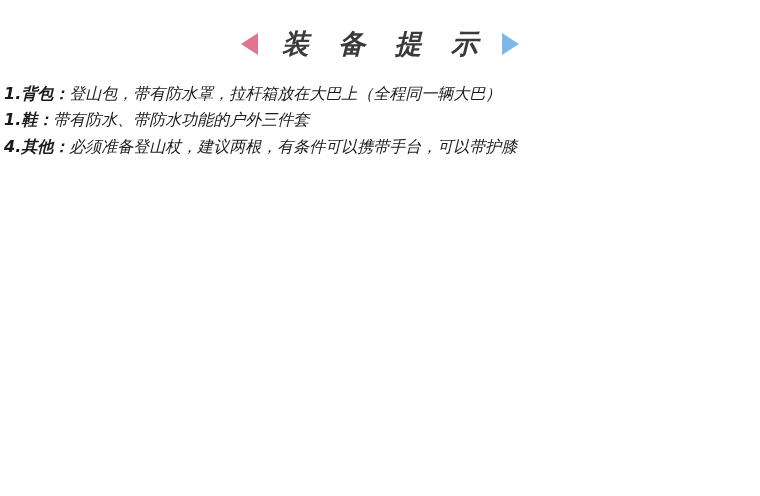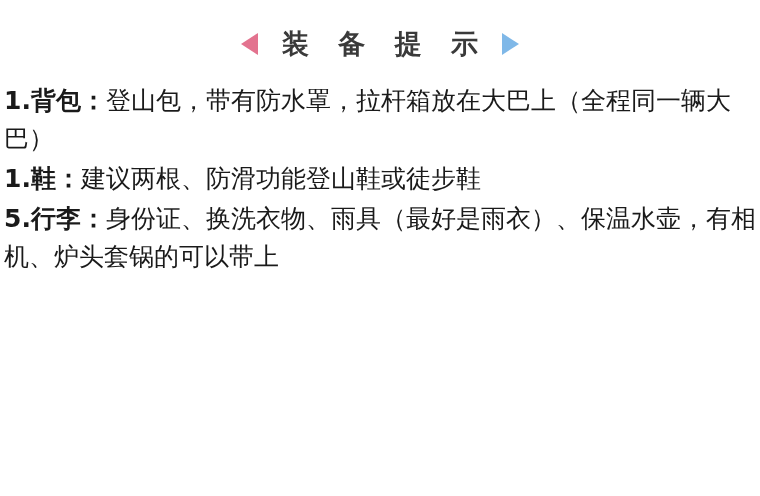--- a/index.html
+++ b/index.html
@@ -12,20 +12,21 @@
     background: #ffffff;
     font-family: "Liberation Sans", sans-serif;
     color: #1a1a1a;
     overflow: hidden;
   }
   .page {
     position: relative;
     width: 760px;
     height: 424px;
     box-sizing: border-box;
+    font-style: italic;
   }
 
   
   .header {
     display: flex;
     align-items: center;
     justify-content: center;
     gap: 14px;
     padding-top: 26px;
     padding-bottom: 10px;
@@ -49,21 +50,21 @@
   }
   .tri-right {
     border-left: 17px solid #7fb8e8;
   }
 
   
   .content {
     padding: 10px 4px 0 4px;
   }
   .para {
-    font-size: 25px;
+    font-size: 16px;
     line-height: 1.52;
     color: #1a1a1a;
     font-family: "DejaVu Sans", "Liberation Sans", sans-serif;
     margin: 0 0 2px 0;
     text-align: left;
     word-break: break-all;
   }
   .para .lead {
     font-weight: bold;
   }
@@ -80,20 +81,20 @@
     <span class="tri tri-left"></span>
     <span class="header-title">装 备 提 示</span>
     <span class="tri tri-right"></span>
   </div>
 
   <div class="content">
 
     <p class="para"><span class="lead">1.背包：</span><span>登山包，带有防水罩，拉杆箱放在大巴上（全程同一辆大巴）</span></p>
 
 
-    <p class="para"><span class="lead">1.鞋：</span><span>建议两根、防滑功能登山鞋或徒步鞋</span></p>
+    <p class="para"><span class="lead">1.鞋：</span><span>带有防水、带防水功能的户外三件套</span></p>
 
+    <p class="para"><span class="lead">4.其他：</span><span>必须准备登山杖，建议两根，有条件可以携带手台，可以带护膝</span></p>
 
-    <p class="para"><span class="lead">5.行李：</span><span>身份证、换洗衣物、雨具（最好是雨衣）、保温水壶，有相机、炉头套锅的可以带上</span></p>
 
 
   </div>
 </div>
 
 </body></html>

